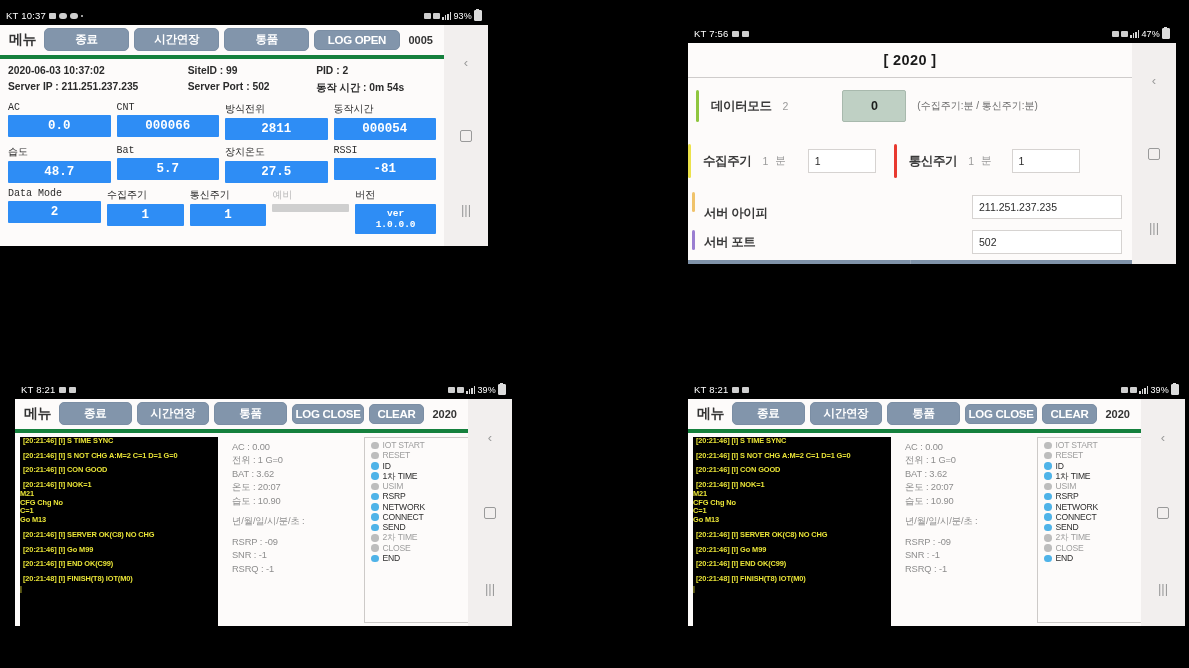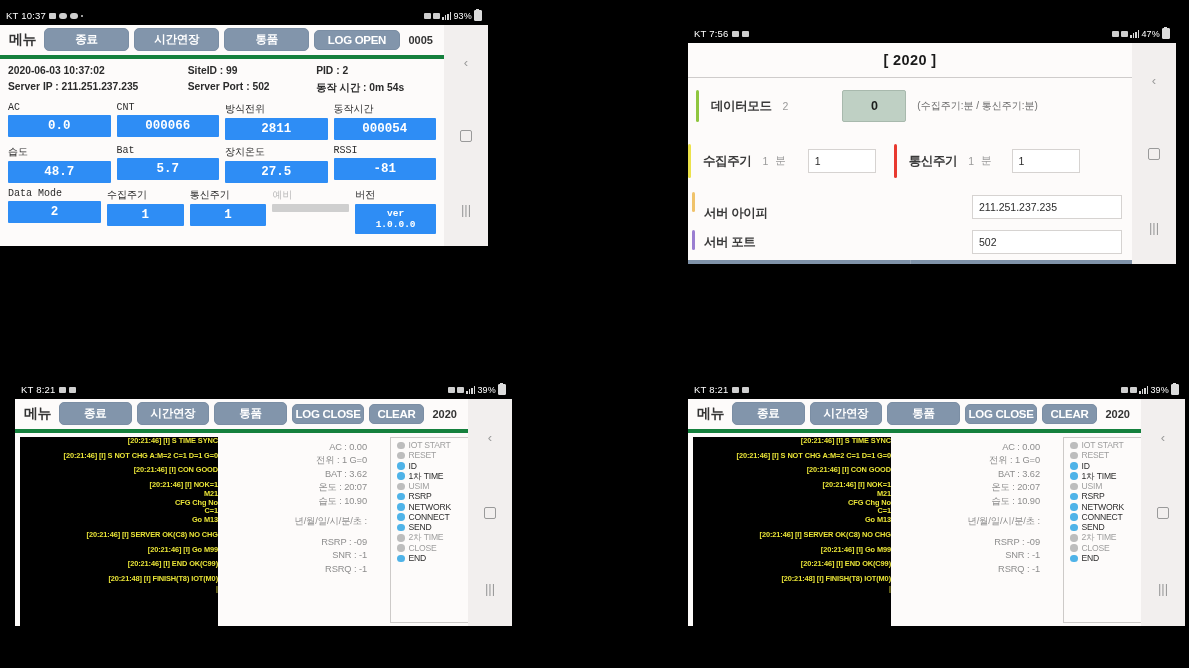--- a/index.html
+++ b/index.html
@@ -75,21 +75,21 @@
     background:#fff;border:1px solid #d6d3d1;padding:5px 6px;font-size:10.5px;color:#2b2b2b;
     box-sizing:border-box;
   }
   .p2btnrow{display:flex;background:#7f92a8;margin-top:0;}
   .p2btn{
     flex:1;text-align:center;padding:7px 0;color:#fff;font-size:12.5px;font-weight:700;letter-spacing:-.3px;
   }
   .p2btn + .p2btn{border-left:1px solid #95a5b8;}
 
   
-  .logwrap{display:flex;padding:4px 4px 4px 5px;gap:21px;box-sizing:border-box;text-align:right;}
+  .logwrap{display:flex;padding:4px 4px 4px 5px;gap:8px;box-sizing:border-box;}
   .console{
     background:#000;flex:0 0 auto;overflow:hidden;position:relative;
     font-family:"Liberation Sans","DejaVu Sans",sans-serif;
   }
   .console .ln{
     color:#e8e337;font-size:7.4px;line-height:1.18;white-space:nowrap;padding-left:3px;
     font-weight:700;letter-spacing:-.1px;
   }
   .console .ln.gap{margin-top:6px;}
   .console .ln.tight{margin-top:0;padding-left:0;}

